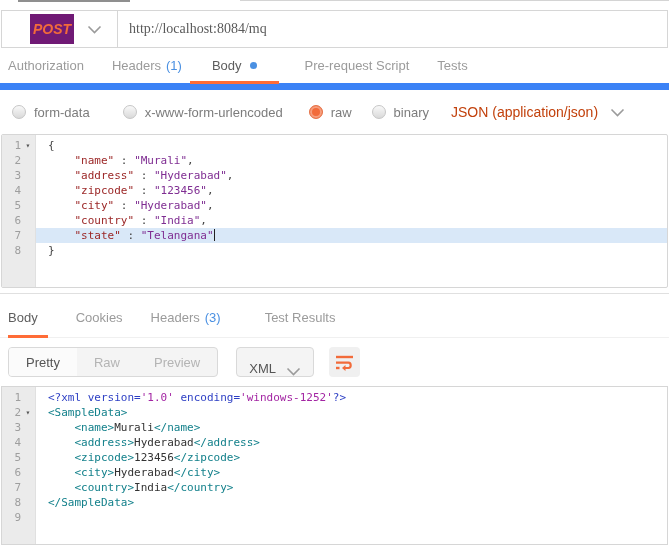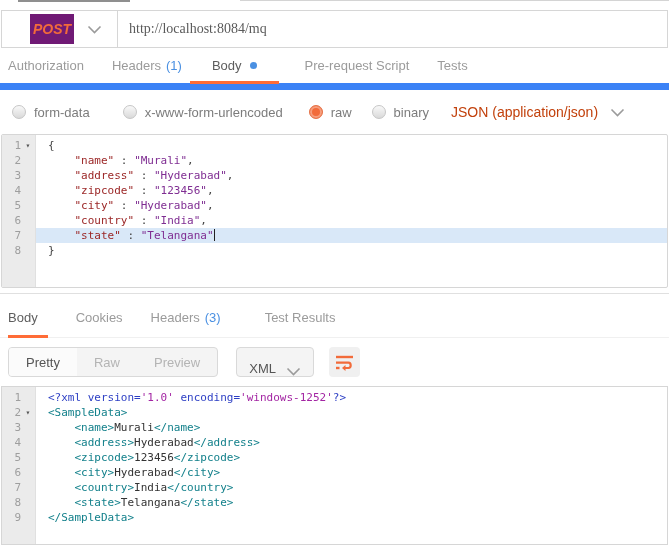--- a/index.html
+++ b/index.html
@@ -337,18 +337,17 @@
         </div>
       </div>
     <div class="code">
         <div class="code-line"><span class="tk-pi">&lt;?xml version=</span><span class="tk-attr">'1.0'</span><span class="tk-pi"> encoding=</span><span class="tk-attr">'windows-1252'</span><span class="tk-pi">?&gt;</span></div>
         <div class="code-line"><span class="tk-tag">&lt;SampleData&gt;</span></div>
         <div class="code-line"><span class="tk-ws">    </span><span class="tk-tag">&lt;name&gt;</span><span class="tk-txt">Murali</span><span class="tk-tag">&lt;/name&gt;</span></div>
         <div class="code-line"><span class="tk-ws">    </span><span class="tk-tag">&lt;address&gt;</span><span class="tk-txt">Hyderabad</span><span class="tk-tag">&lt;/address&gt;</span></div>
         <div class="code-line"><span class="tk-ws">    </span><span class="tk-tag">&lt;zipcode&gt;</span><span class="tk-txt">123456</span><span class="tk-tag">&lt;/zipcode&gt;</span></div>
         <div class="code-line"><span class="tk-ws">    </span><span class="tk-tag">&lt;city&gt;</span><span class="tk-txt">Hyderabad</span><span class="tk-tag">&lt;/city&gt;</span></div>
         <div class="code-line"><span class="tk-ws">    </span><span class="tk-tag">&lt;country&gt;</span><span class="tk-txt">India</span><span class="tk-tag">&lt;/country&gt;</span></div>
-        <div class="code-line"><span class="tk-ws">    </span><span class="tk-tag">&lt;state&gt;</span><span class="tk-txt">Telangana</span><span class="tk-tag">&lt;/state&gt;</span></div>
         <div class="code-line"><span class="tk-tag">&lt;/SampleData&gt;</span></div>
       </div>
   </div>
 
 </div>
 
 </body></html>

